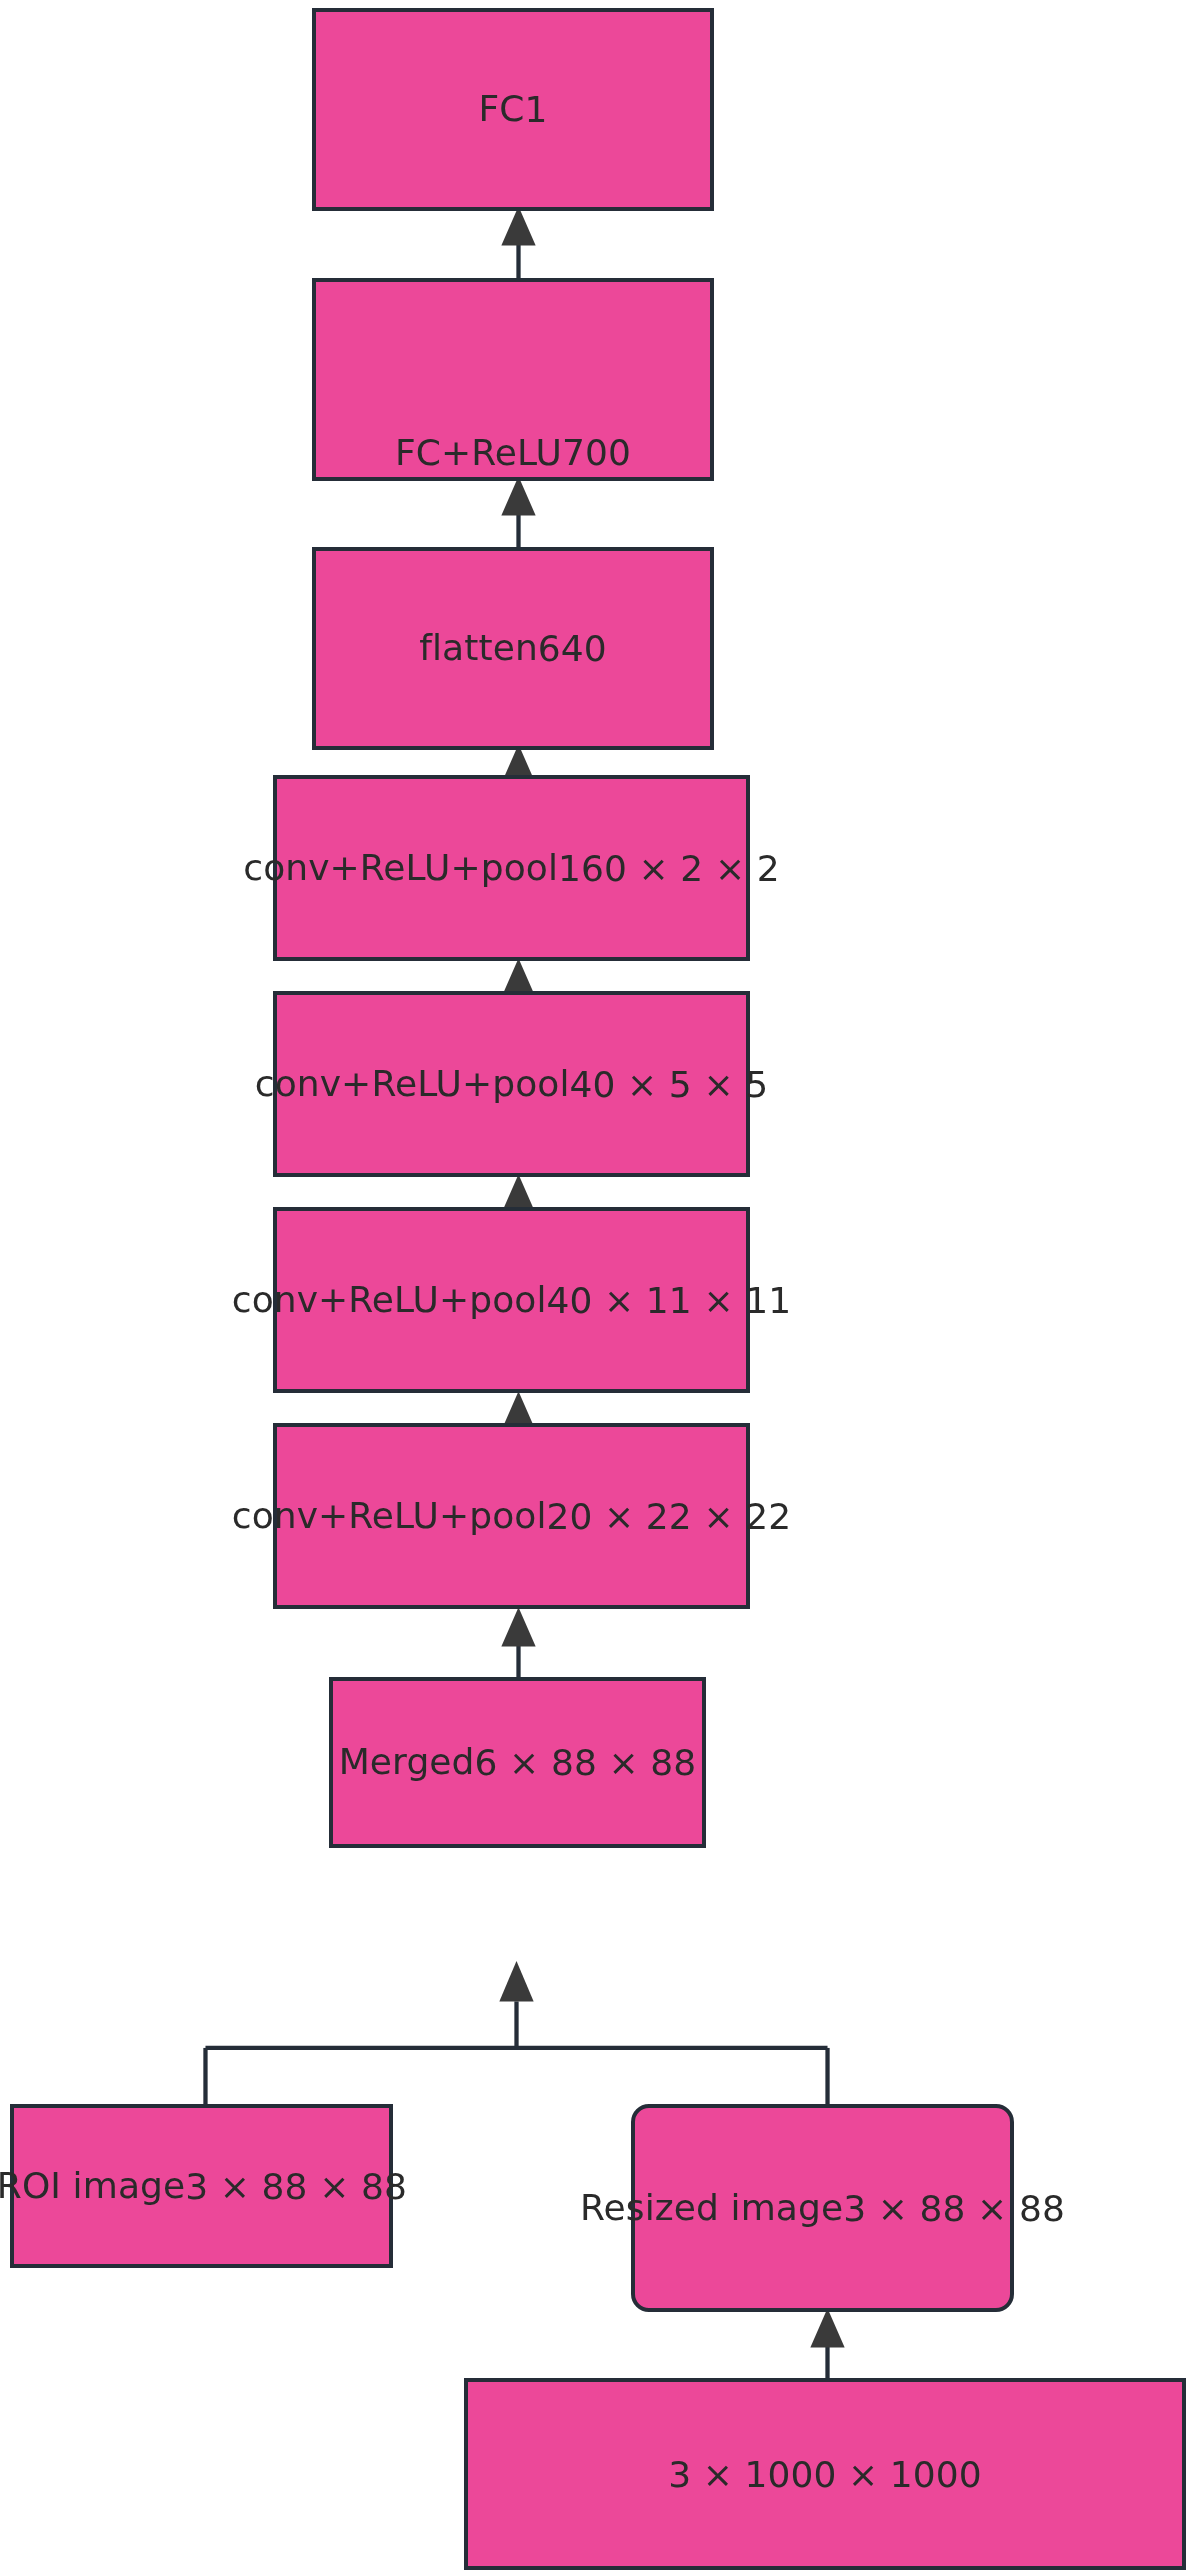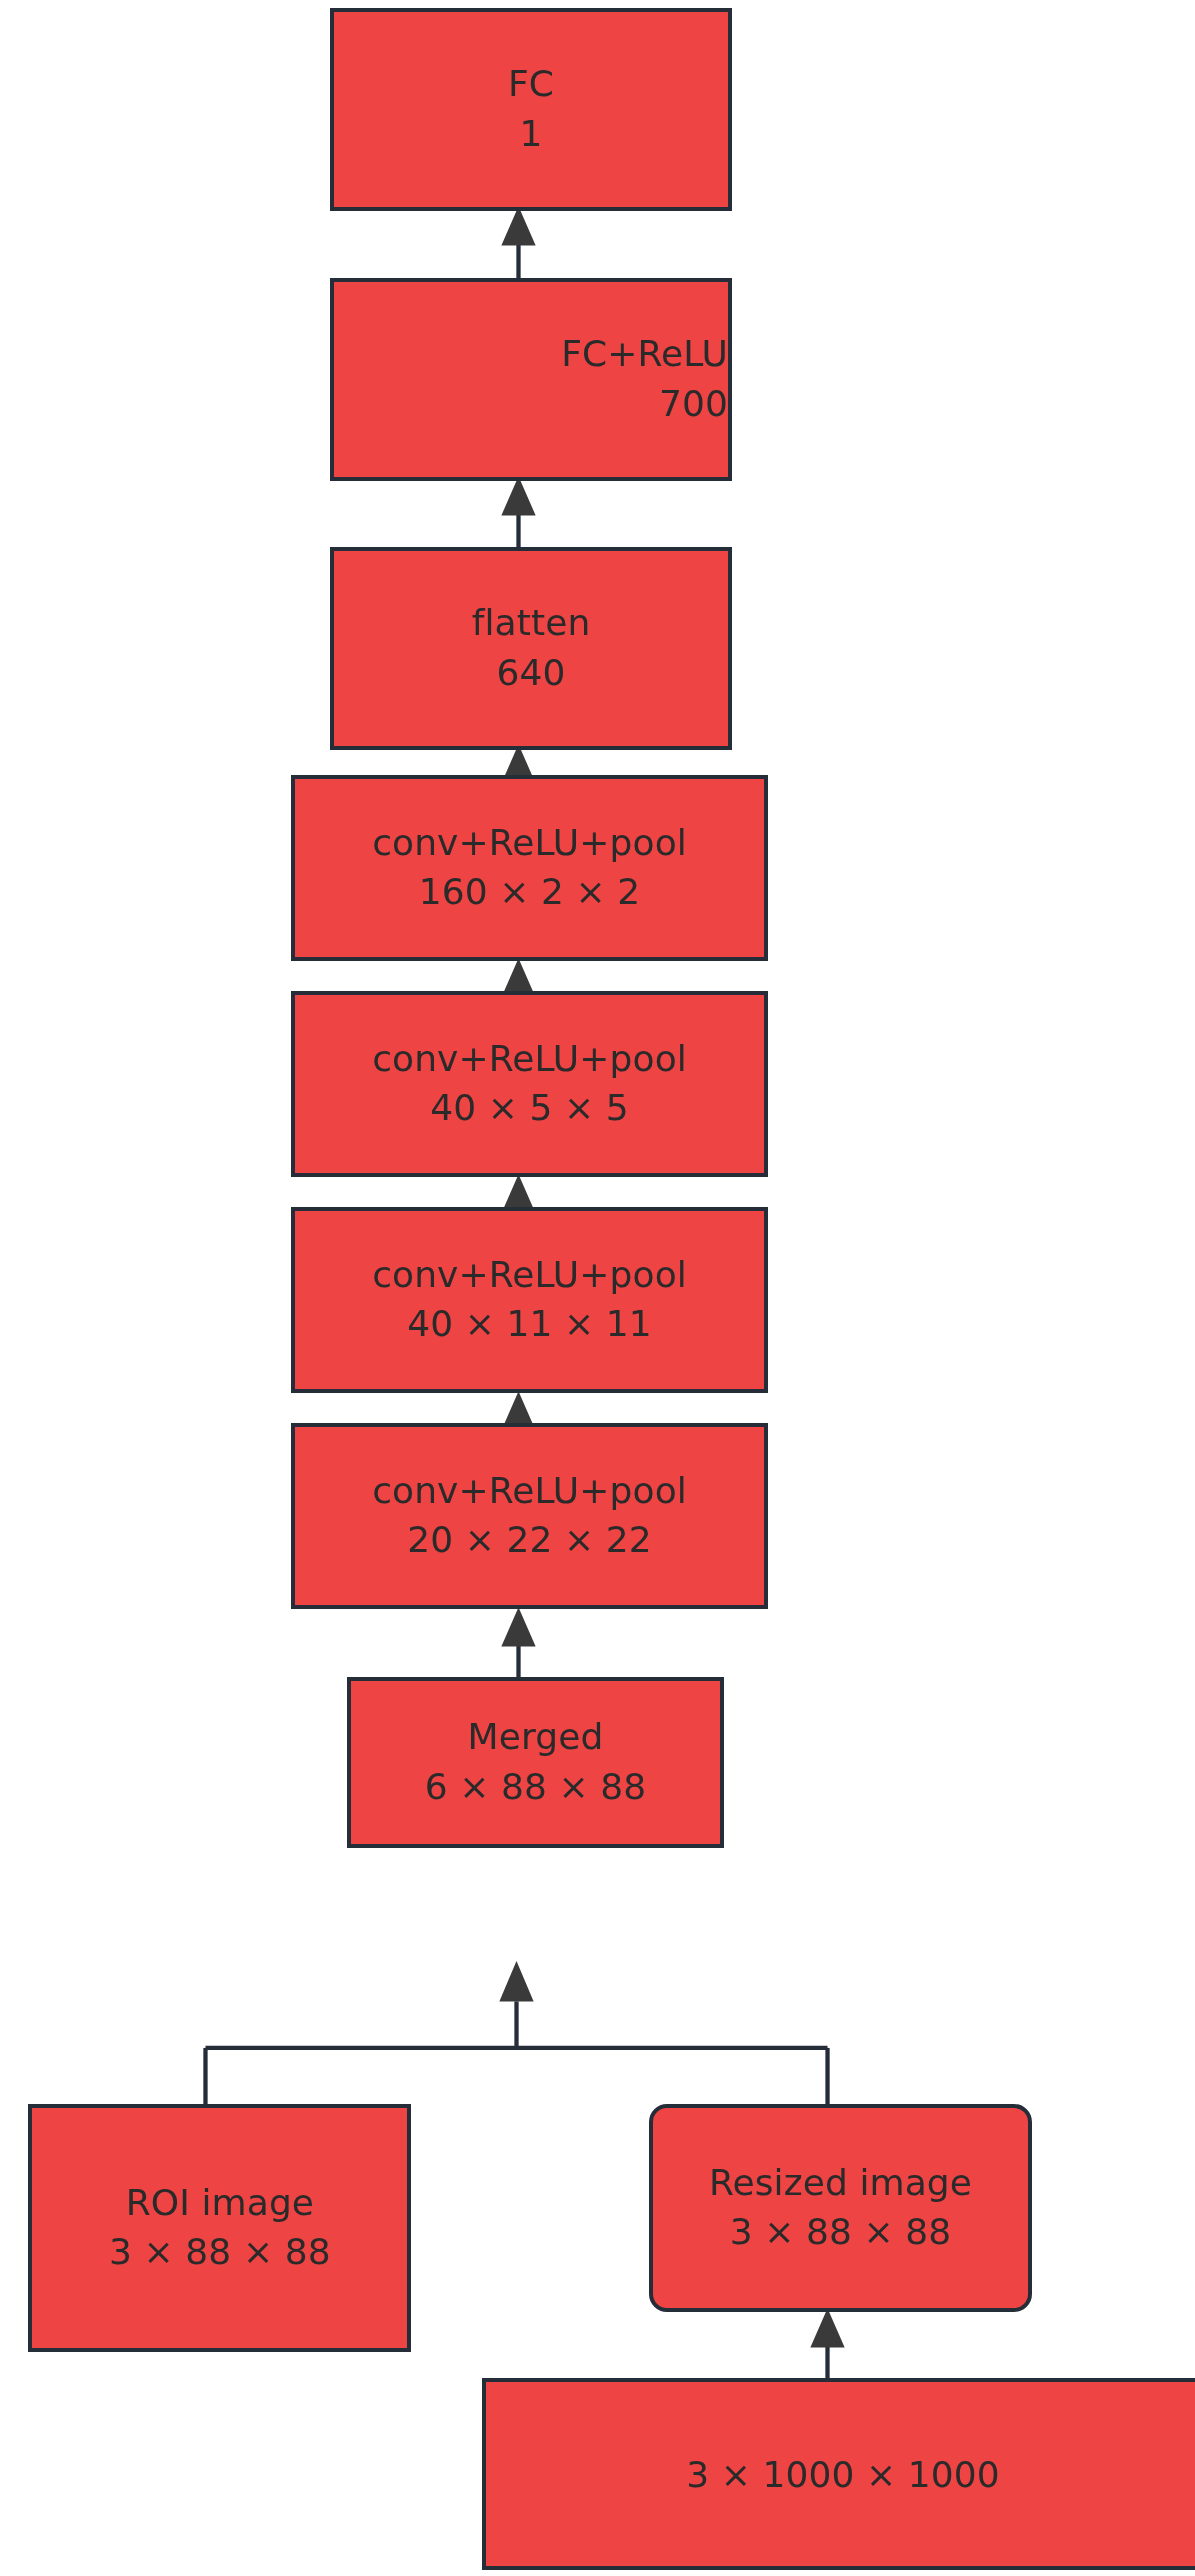--- a/index.html
+++ b/index.html
@@ -13,28 +13,27 @@
   #canvas {
     position: relative;
     width: 1196px;
     height: 2576px;
     background: #ffffff;
     overflow: hidden;
   }
   .node {
     position: absolute;
     box-sizing: border-box;
-    background: #ef4444;
+    background: #ec4899;
     border: 4.3px solid #252d38;
     display: flex;
-    flex-direction: column;
+    flex-direction: row;
     align-items: center;
     justify-content: center;
     text-align: center;
-    margin-left: 18px;
   }
   .node .ln {
     display: block;
     color: #2a2a2a;
     font-size: 36px;
     line-height: 1.30;
     letter-spacing: 0.1px;
     white-space: nowrap;
   }
   .node .ln.ln2 {
@@ -157,21 +156,21 @@
   <div class="node" style="left:273px; top:1423px; width:477px; height:186px;">
     <span class="ln">conv+ReLU+pool</span>
     <span class="ln ln2">20 × 22 × 22</span>
   </div>
 
   <div class="node" style="left:329px; top:1677px; width:377px; height:171px;">
     <span class="ln">Merged</span>
     <span class="ln ln2">6 × 88 × 88</span>
   </div>
 
-  <div class="node" style="left:10.4px; top:2104px; width:383px; height:248px;">
+  <div class="node" style="left:10.4px; top:2104px; width:383px; height:164px;">
     <span class="ln">ROI image</span>
     <span class="ln ln2">3 × 88 × 88</span>
   </div>
 
   <div class="node" style="left:631px; top:2104px; width:383px; height:208px;border-radius:18px;">
     <span class="ln">Resized image</span>
     <span class="ln ln2">3 × 88 × 88</span>
   </div>
 
   <div class="node" style="left:464px; top:2378px; width:722px; height:192px;">

